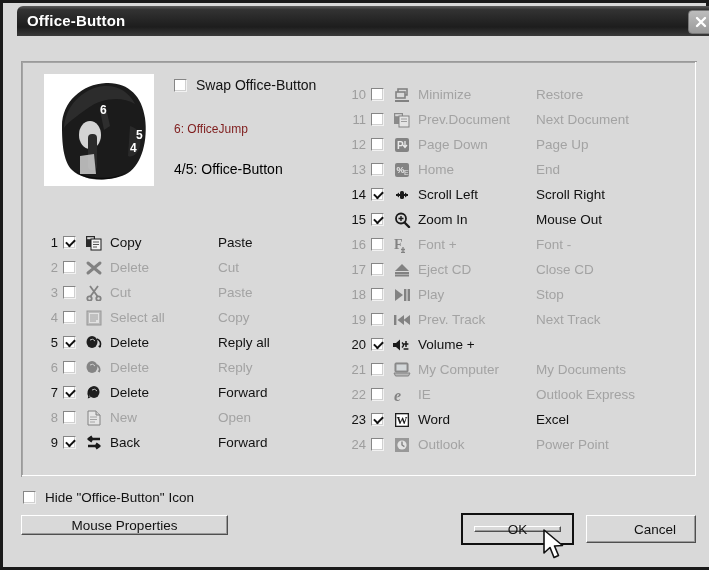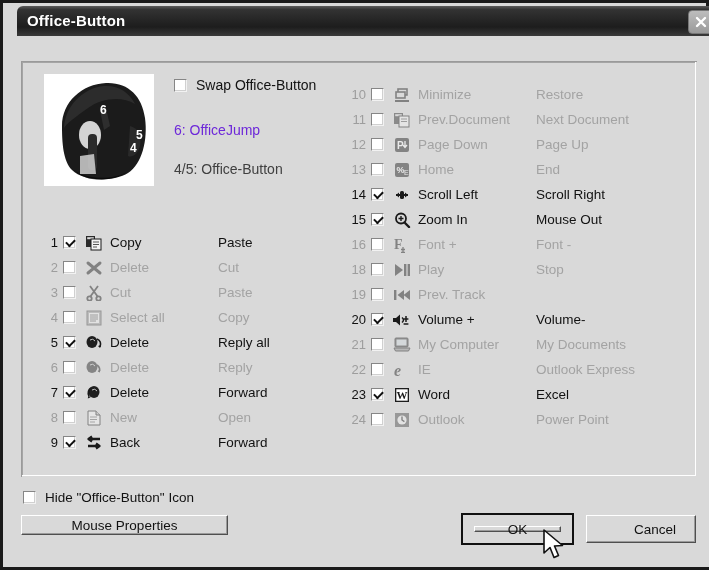--- a/index.html
+++ b/index.html
@@ -71,22 +71,22 @@
     position:relative;display:inline-block;vertical-align:middle;
     cursor:pointer;
   }
   .cb.checked::after{
     content:"";position:absolute;left:2px;top:2px;width:7px;height:4px;
     border-left:2px solid #111;border-bottom:2px solid #111;
     transform:rotate(-45deg);
   }
   #swap-row{position:absolute;left:152px;top:15px;display:flex;align-items:center;gap:9px;}
   #swap-label{font-size:14px;color:#121212;white-space:nowrap;}
-  #info-6{position:absolute;left:152px;top:60px;font-size:14px;color:#6d28d9;white-space:nowrap;}
-  #info-45{position:absolute;left:152px;top:99px;font-size:14px;color:#404040;white-space:nowrap;}
+  #info-6{position:absolute;left:152px;top:60px;font-size:12px;color:#7f1d1d;white-space:nowrap;}
+  #info-45{position:absolute;left:152px;top:99px;font-size:14px;color:#000000;white-space:nowrap;}
   
   .col-left{position:absolute;left:14px;top:168px;}
   .col-right{position:absolute;left:320px;top:20px;}
   .row{height:25px;display:flex;align-items:center;}
   .num{
     width:22px;text-align:right;font-size:13px;color:#111;
     margin-right:5px;
   }
   .row.dim .num{color:#9d9d9d;}
   .ico{
@@ -385,20 +385,32 @@
             <span class="ico">
               <svg width="18" height="16" viewBox="0 0 18 16">
                 <text x="1" y="12" font-family="Liberation Serif, serif" font-size="14" font-weight="bold" fill="#1a1a1a">F</text>
                 <path d="M10 10 v5 M8 12.5 h4 M8 15.5 h4" stroke="#1a1a1a" stroke-width="1.3"></path>
               </svg>
             </span>
             <span class="lbl-a">Font +</span>
             <span class="lbl-b">Font -</span>
           </div>
           <div class="row dim">
+            <span class="num">17</span>
+            <span class="cb"></span>
+            <span class="ico">
+              <svg width="18" height="16" viewBox="0 0 18 16">
+                <path d="M9 2 L16 9 H2 Z" fill="#1a1a1a"></path>
+                <path d="M2 11 h14 M2 13.5 h14" stroke="#1a1a1a" stroke-width="1.8"></path>
+              </svg>
+            </span>
+            <span class="lbl-a">Eject CD</span>
+            <span class="lbl-b">Close CD</span>
+          </div>
+          <div class="row dim">
             <span class="num">18</span>
             <span class="cb"></span>
             <span class="ico">
               <svg width="18" height="16" viewBox="0 0 18 16">
                 <path d="M2 2 L10 8 L2 14 Z" fill="#1a1a1a"></path>
                 <rect x="11" y="2" width="2.4" height="12" fill="#1a1a1a"></rect>
                 <rect x="14.6" y="2" width="2.4" height="12" fill="#1a1a1a"></rect>
               </svg>
             </span>
             <span class="lbl-a">Play</span>
@@ -408,33 +420,33 @@
             <span class="num">19</span>
             <span class="cb"></span>
             <span class="ico">
               <svg width="18" height="16" viewBox="0 0 18 16">
                 <rect x="1" y="3" width="2.4" height="10" fill="#1a1a1a"></rect>
                 <path d="M11 3 L4.5 8 L11 13 Z" fill="#1a1a1a"></path>
                 <path d="M17 3 L10.5 8 L17 13 Z" fill="#1a1a1a"></path>
               </svg>
             </span>
             <span class="lbl-a">Prev. Track</span>
+            <span class="lbl-b">Next Track</span>
           </div>
           <div class="row">
             <span class="num">20</span>
             <span class="cb checked"></span>
             <span class="ico">
               <svg width="20" height="16" viewBox="0 0 20 16">
                 <path d="M1 6 h3 L8 2.5 v11 L4 10 H1 Z" fill="#1a1a1a"></path>
                 <path d="M10 5.5 q3 2.5 0 5" stroke="#1a1a1a" stroke-width="1.5" fill="none"></path>
                 <path d="M14 4 v6 M11.6 7 h4.8 M11.6 12 h4.8" stroke="#1a1a1a" stroke-width="1.5"></path>
               </svg>
             </span>
             <span class="lbl-a">Volume +</span>
-            <span class="lbl-b">Volume-</span>
           </div>
           <div class="row dim">
             <span class="num">21</span>
             <span class="cb"></span>
             <span class="ico">
               <svg width="18" height="16" viewBox="0 0 18 16">
                 <rect x="2" y="1" width="13" height="9" rx="1" fill="#3a3a3a" stroke="#1a1a1a"></rect>
                 <rect x="3.5" y="2.5" width="10" height="6" fill="#cfd8dc"></rect>
                 <path d="M1 11 h16 l-1.5 3 h-13 z" fill="#8e8e8e" stroke="#1a1a1a"></path>
               </svg>

